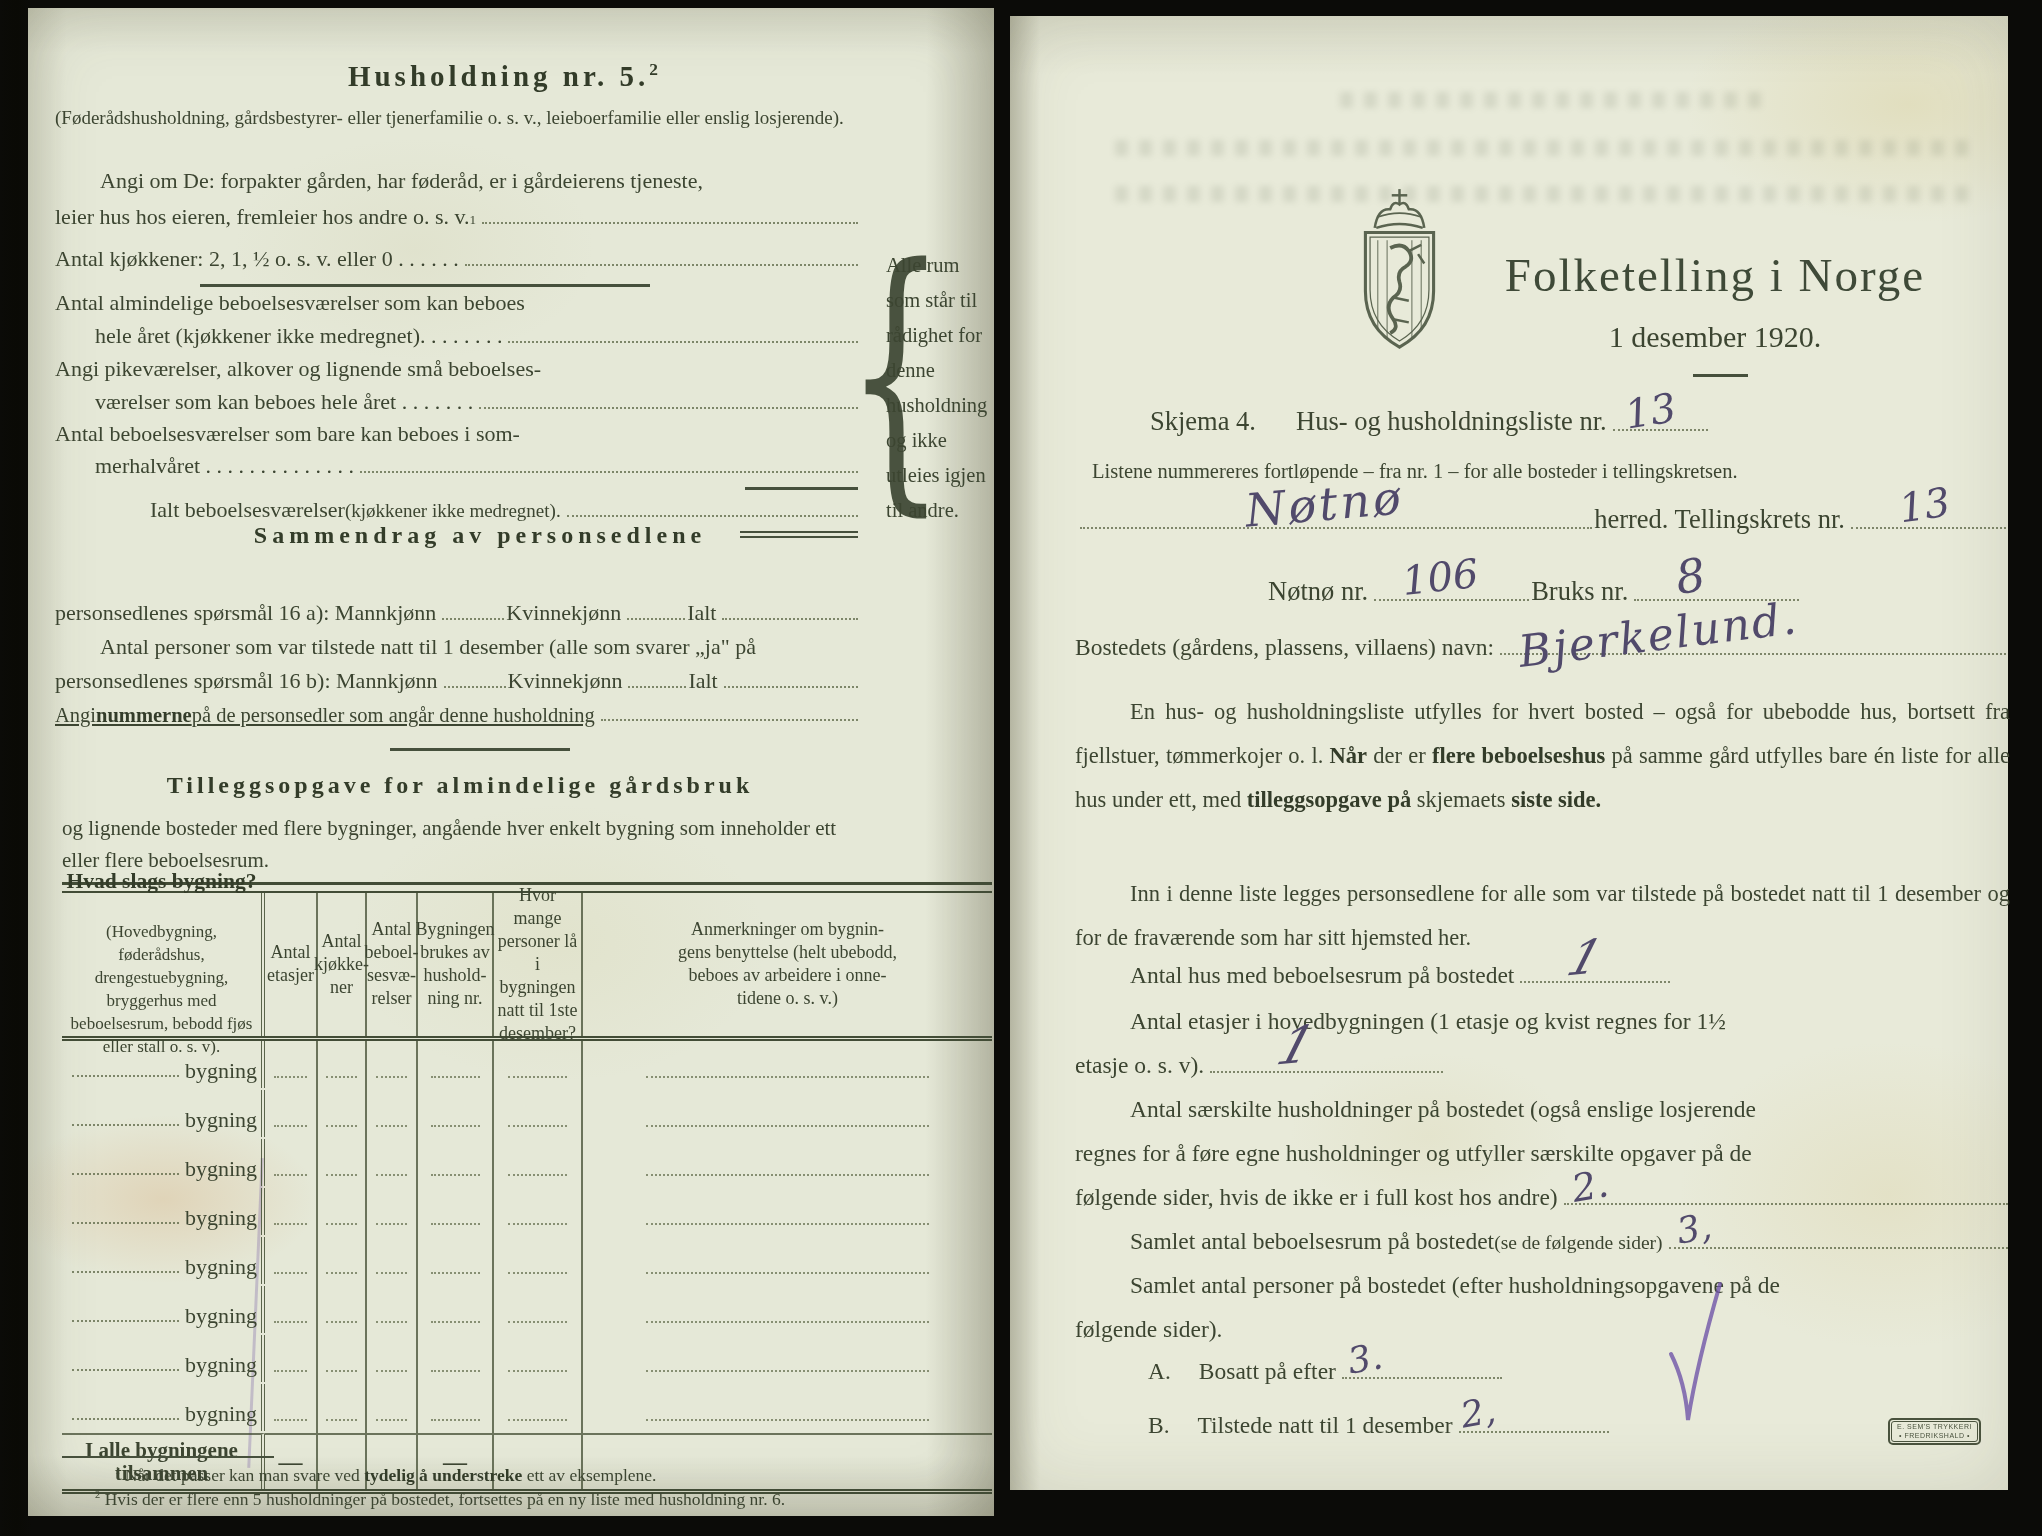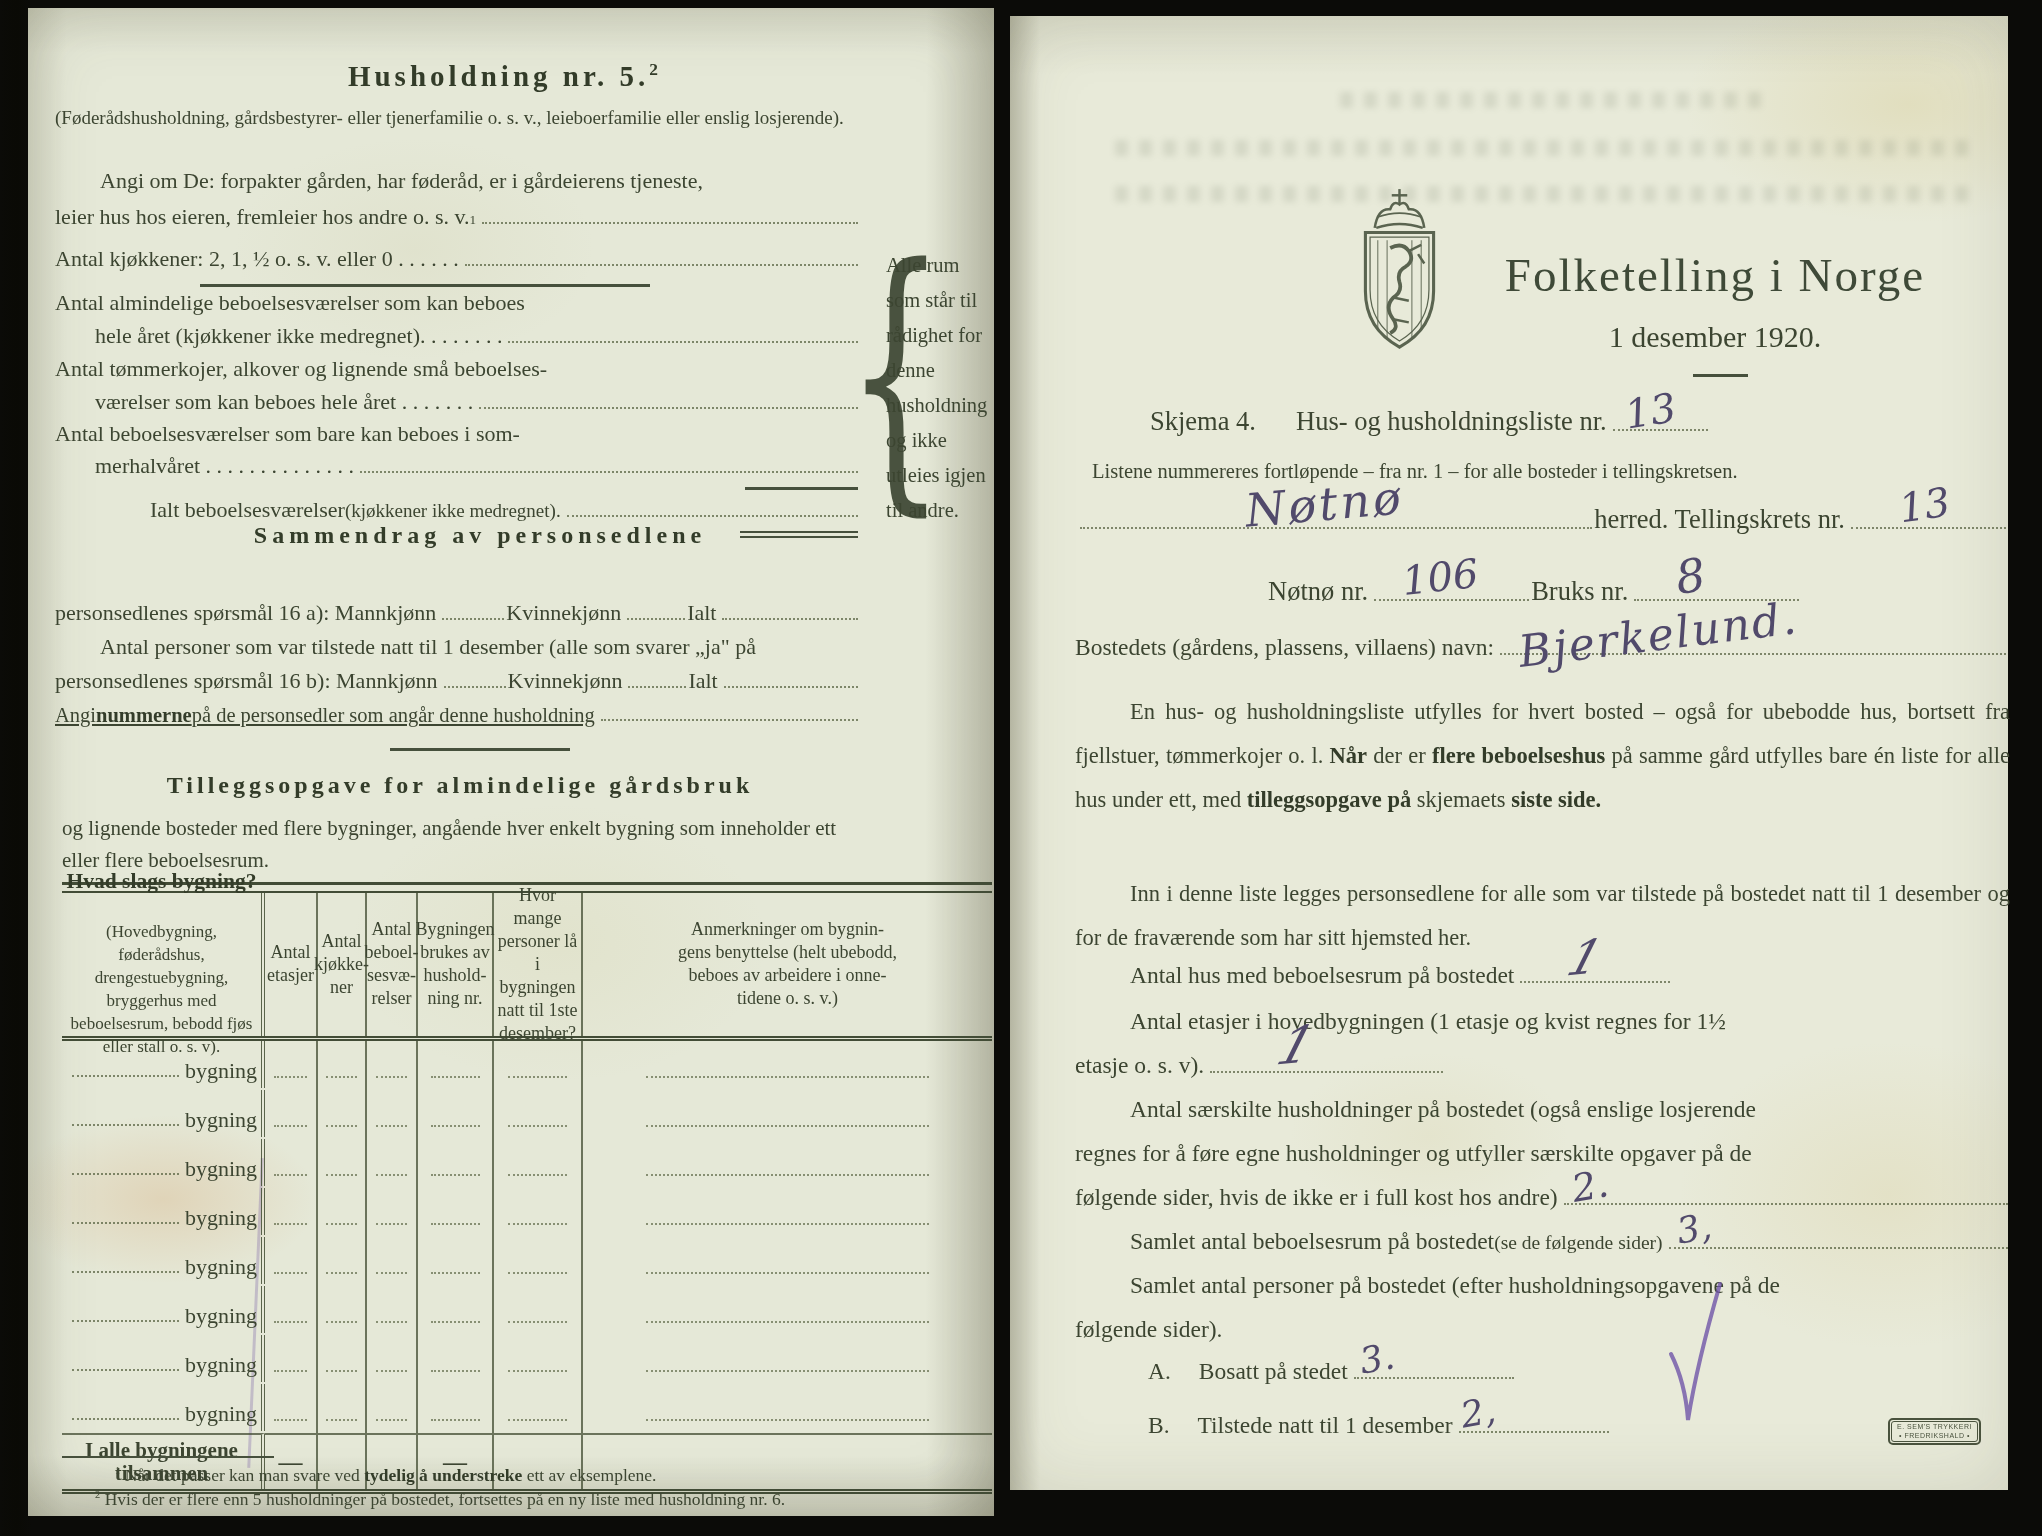--- a/index.html
+++ b/index.html
@@ -107,21 +107,21 @@
     <span>Antal kjøkkener: 2, 1, ½ o. s. v. eller 0 .  .  .  .  .  .</span>
     <span class="fill"></span>
   </div>
   <div class="rule" style="left:200px;top:284px;width:450px;height:2.5px;"></div>
 
   <div class="t lp-body" style="left:55px;top:290px;">Antal almindelige beboelsesværelser som kan beboes</div>
   <div class="line lp-body" style="left:95px;top:323px;width:765px;">
     <span>hele året (kjøkkener ikke medregnet).  .  .  .  .  .  .  .</span>
     <span class="fill"></span>
   </div>
-  <div class="t lp-body" style="left:55px;top:356px;">Antal tømmerkojer, alkover og lignende små beboelses-</div>
+  <div class="t lp-body" style="left:55px;top:356px;">Angi pikeværelser, alkover og lignende små beboelses-</div>
   <div class="line lp-body" style="left:95px;top:389px;width:765px;">
     <span>værelser som kan beboes hele året  .  .  .  .  .  .  .</span>
     <span class="fill"></span>
   </div>
   <div class="t lp-body" style="left:55px;top:421px;">Antal beboelsesværelser som bare kan beboes i som-</div>
   <div class="line lp-body" style="left:95px;top:453px;width:765px;">
     <span>merhalvåret .  .  .  .  .  .  .  .  .  .  .  .  .  .</span>
     <span class="fill"></span>
   </div>
   <div class="rule" style="left:745px;top:487px;width:113px;height:2.5px;"></div>
@@ -390,21 +390,21 @@
         <span class="hw" style="left:8px;bottom:0;font-size:36px;transform:rotate(-10deg);">3,</span>
       </span>
   </div>
 
   <div class="t rp-body" style="left:1130px;top:1272px;">Samlet antal personer på bostedet (efter husholdningsopgavene på de</div>
   <div class="t rp-body" style="left:1075px;top:1316px;">følgende sider).</div>
 
   <div class="line rp-body" style="left:1148px;top:1358px;width:480px;">
     <span>A.</span>
     <span style="width:28px;"></span>
-    <span>Bosatt på stedet</span>
+    <span>Bosatt på efter</span>
     <span class="fill" style="flex:0 0 160px;">
         <span class="hw" style="left:6px;bottom:0;font-size:36px;transform:rotate(-10deg);">3.</span>
       </span>
   </div>
   <div class="line rp-body" style="left:1148px;top:1412px;width:620px;">
     <span>B.</span>
     <span style="width:28px;"></span>
     <span>Tilstede natt til 1 desember</span>
     <span class="fill" style="flex:0 0 150px;">
         <span class="hw" style="left:2px;bottom:0;font-size:36px;transform:rotate(-10deg);">2,</span>

